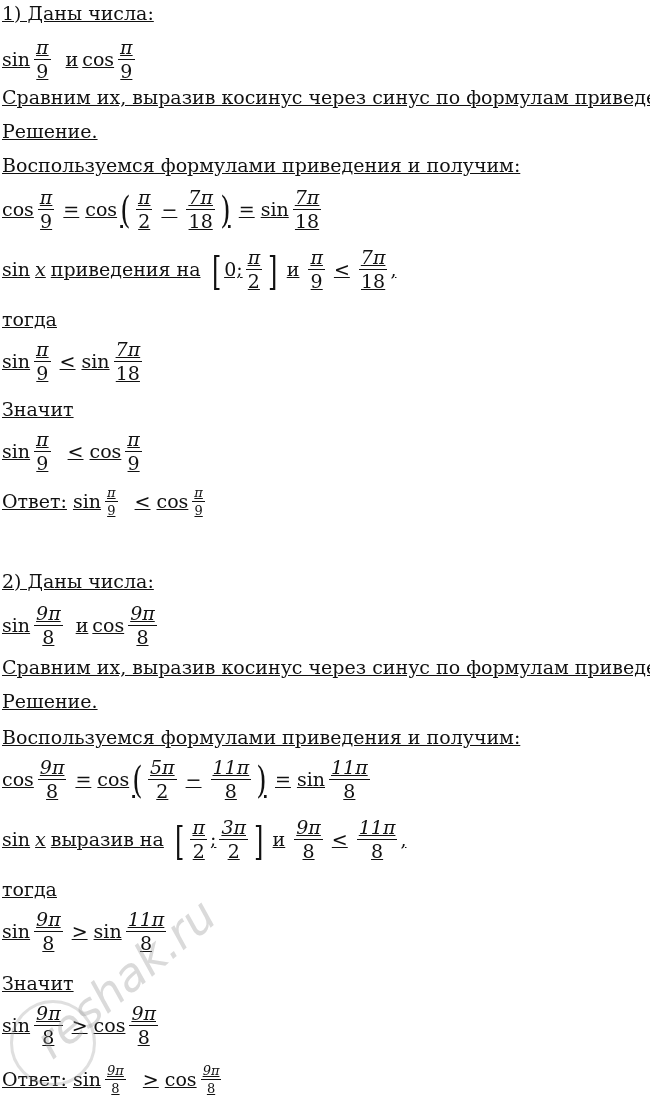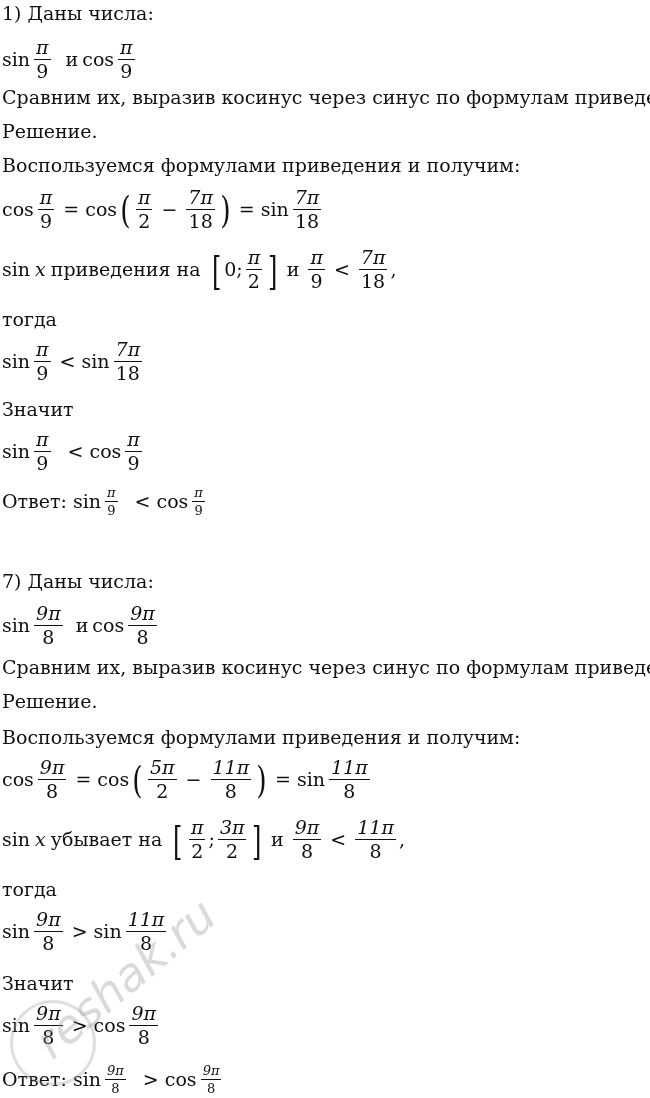--- a/index.html
+++ b/index.html
@@ -1,21 +1,21 @@
 <!DOCTYPE html>
 <html><head>
 <meta charset="utf-8">
 <style>
   html, body { margin: 0; padding: 0; background: #ffffff; }
   body {
     width: 650px; height: 1098px; position: relative; overflow: hidden;
     font-family: "DejaVu Serif", "Liberation Serif", serif;
     color: #111; font-size: 19px;
   }
-  .line { position: absolute; left: 2px; white-space: nowrap; display: flex; align-items: center; line-height: 1; }
+  .line { position: absolute; left: 2px; white-space: nowrap; display: flex; align-items: center; line-height: 1; text-decoration: underline; }
   .frac { display: inline-flex; flex-direction: column; align-items: center; margin: 0 3px; vertical-align: middle; }
   .frac .num { border-bottom: 1.5px solid #111; padding: 0 2px 1px; line-height: 1.05; }
   .frac .den { padding-top: 2px; line-height: 1.05; }
   .frac.small { font-size: 13px; }
   .pi { font-style: italic; }
   .op { margin: 0 6px; }
   .fn { margin-right: 1px; }
   .paren { font-size: 38px; font-weight: 200; line-height: 1; transform: scaleX(0.7); display: inline-block; }
   .brack { font-size: 40px; font-weight: 200; line-height: 1; transform: scaleX(0.6); display: inline-block; }
   .var { font-style: italic; margin: 0 5px; }
@@ -141,21 +141,21 @@
       <span class="den">9</span>
     </span>
   <span class="op" style="margin-left:14px">&lt;</span>
   <span class="fn">cos</span>
   <span class="frac small">
       <span class="num pi">π</span>
       <span class="den">9</span>
     </span>
 </div>
 
-<div class="line" style="top:572px">7) Даны числа:</div>
+<div class="line" style="top:572px">2) Даны числа:</div>
 
 <div class="line" style="top:604px">
   <span class="fn">sin</span>
   <span class="frac">
       <span class="num pi">9π</span>
       <span class="den">8</span>
     </span>
   <span style="margin:0 4px 0 10px">и</span>
   <span class="fn">cos</span>
   <span class="frac">
@@ -191,21 +191,21 @@
   <span class="fn">sin</span>
   <span class="frac">
       <span class="num pi">11π</span>
       <span class="den">8</span>
     </span>
 </div>
 
 <div class="line" style="top:818px">
   <span>sin</span>
   <span class="var">x</span>
-  <span>убывает на</span>
+  <span>выразив на</span>
   <span class="brack" style="margin-left:8px">[</span>
   <span class="frac">
       <span class="num pi">π</span>
       <span class="den">2</span>
     </span>
   <span>;</span>
   <span class="frac">
       <span class="num pi">3π</span>
       <span class="den">2</span>
     </span>

